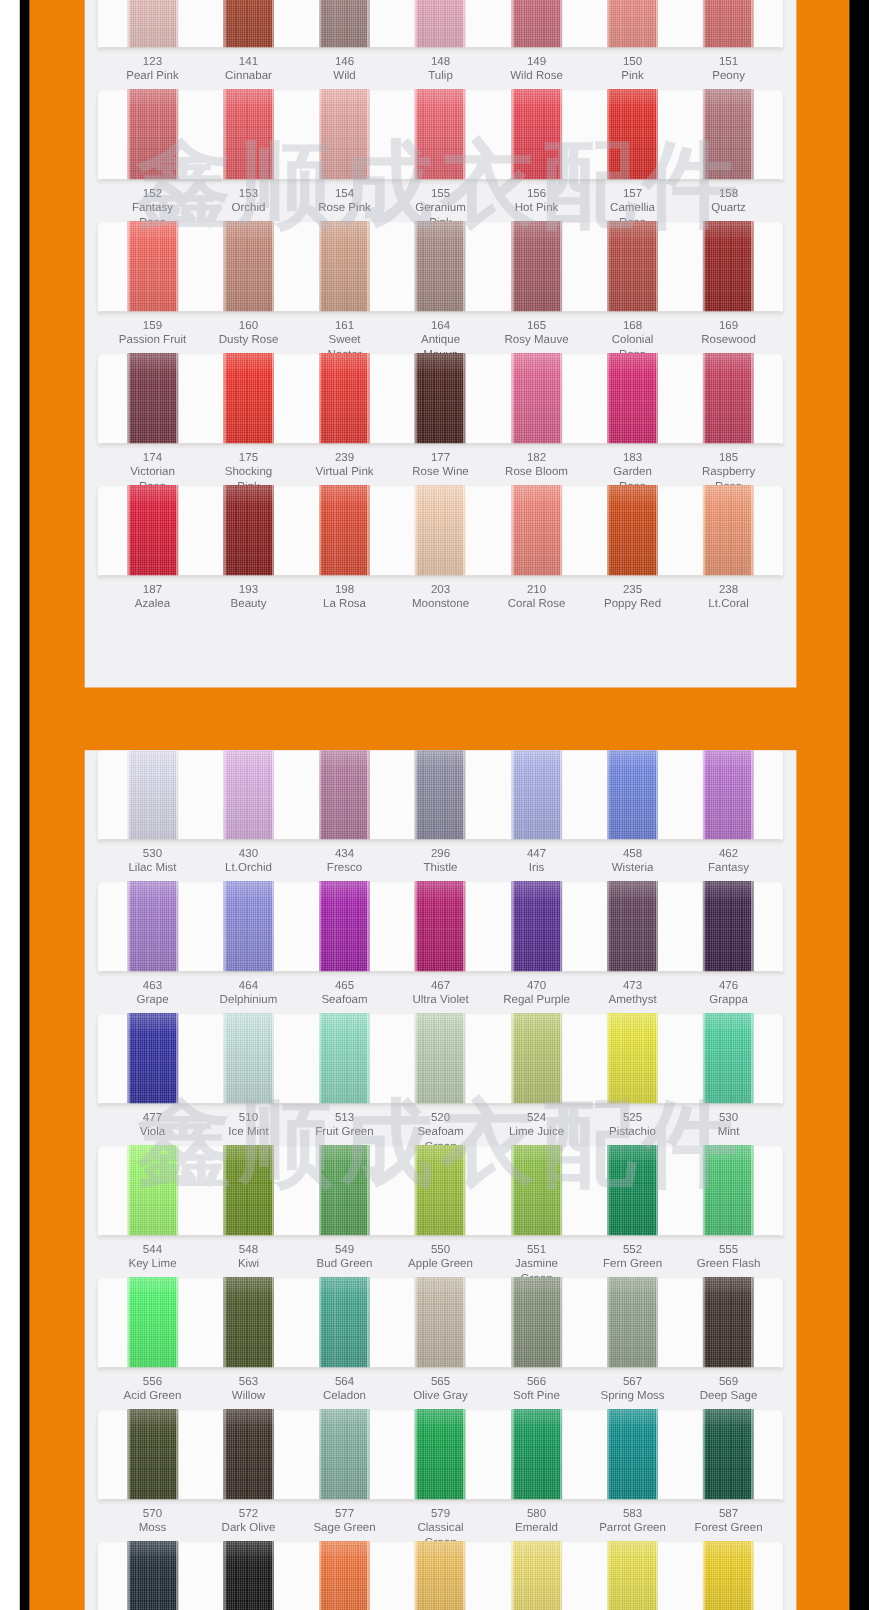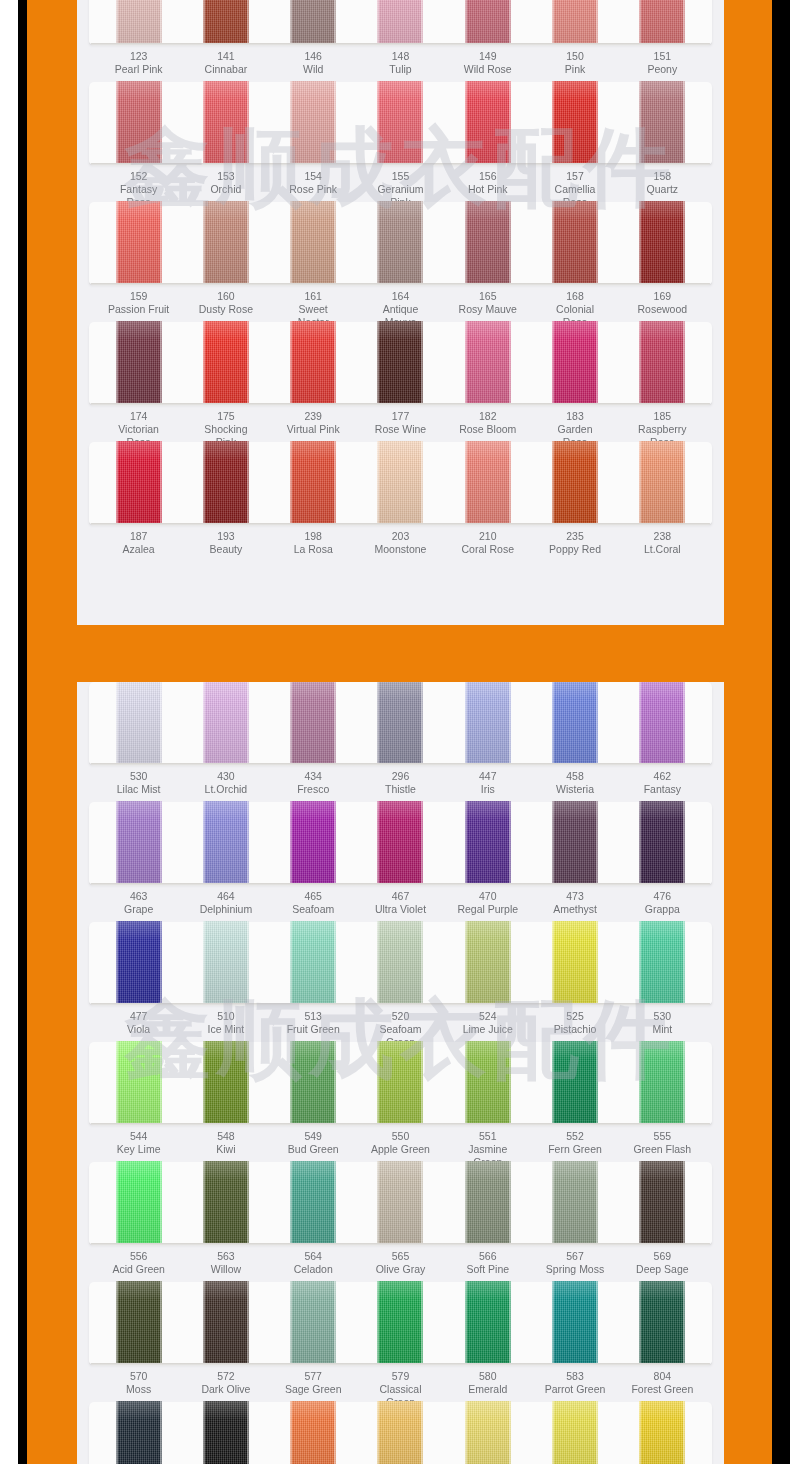--- a/index.html
+++ b/index.html
@@ -750,21 +750,21 @@
           </div>
           <div class="caption">
             <span class="code">580</span>
             <span class="name">Emerald</span>
           </div>
           <div class="caption">
             <span class="code">583</span>
             <span class="name">Parrot Green</span>
           </div>
           <div class="caption">
-            <span class="code">804</span>
+            <span class="code">587</span>
             <span class="name">Forest Green</span>
           </div>
         </div>
       </div>
       <div class="color-row">
         <div class="strip">
           <div class="swatch-slot">
             <div class="ribbon" style="background: rgb(27, 39, 51);"></div>
           </div>
           <div class="swatch-slot">

